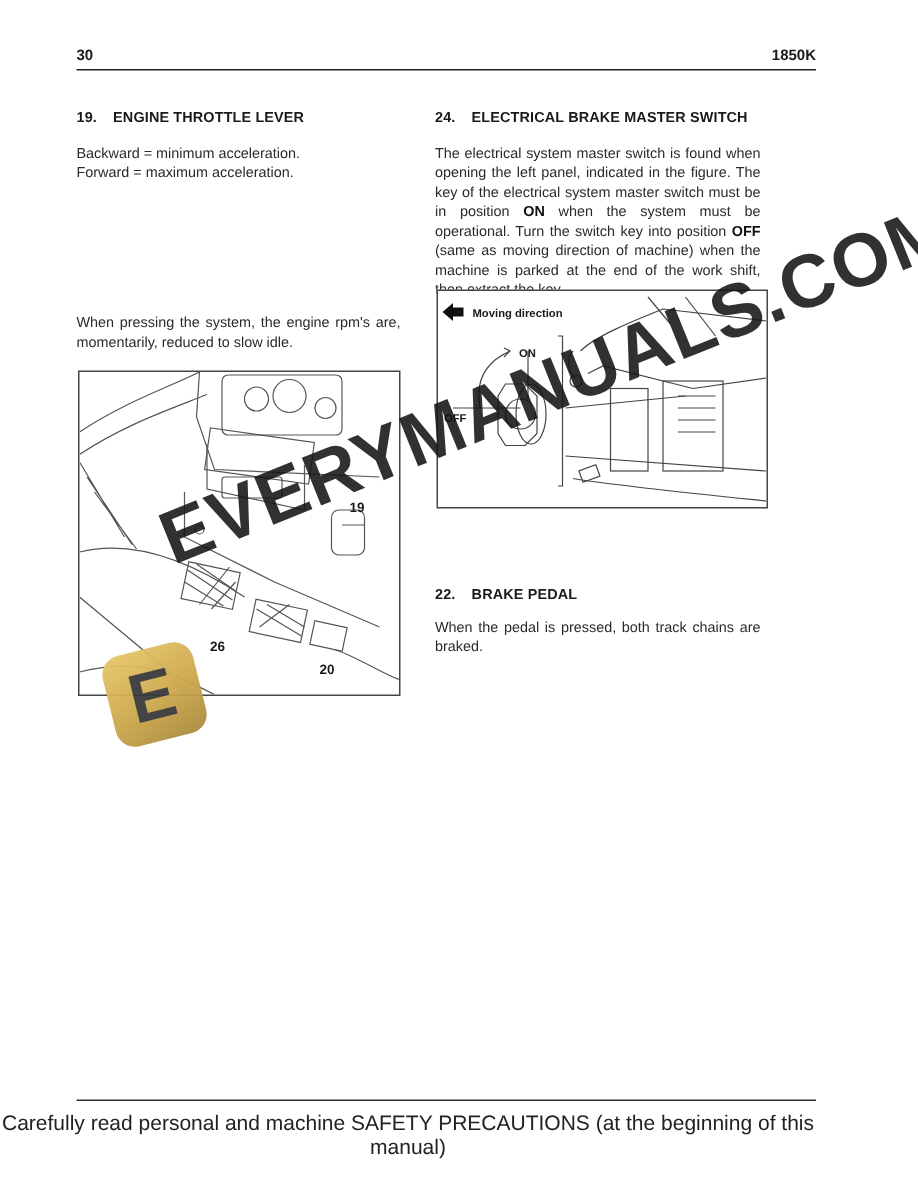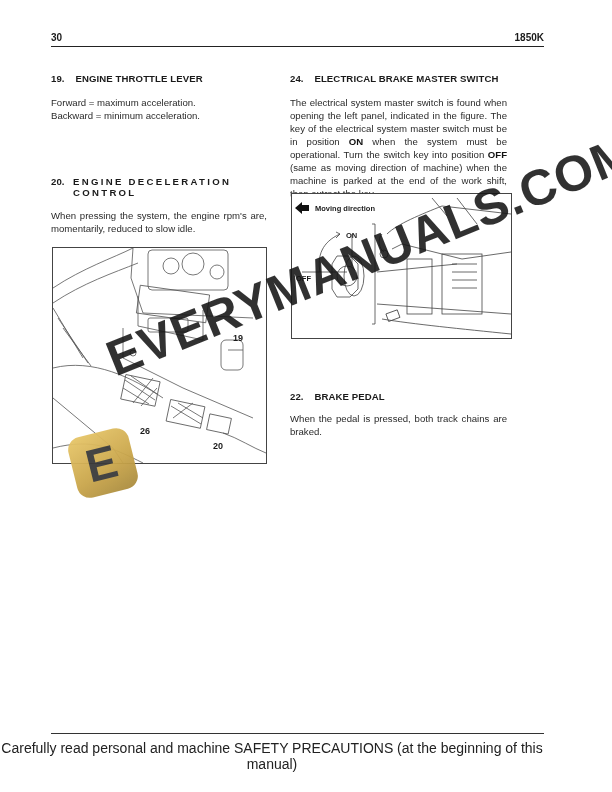--- a/index.html
+++ b/index.html
@@ -22,29 +22,25 @@
 
 <div class="hdr-num">30</div>
 <div class="hdr-model">1850K</div>
 <div class="hdr-rule"></div>
 
 <div class="sec-title" style="left:51px;top:73px;">
   <span>19.</span>
   <span style="margin-left:8px">ENGINE THROTTLE LEVER</span>
 </div>
 <div class="body-text" style="left:51px;top:96px;width:225px;text-align:left;">
+  <div>Backward = minimum acceleration.</div>
   <div>Forward = maximum acceleration.</div>
-  <div>Backward = minimum acceleration.</div>
 </div>
 
 <div class="sec-title" style="left:51px;top:176px;width:216px;">
-  <div style="display:flex;">
-    <span style="width:22px;">20.</span>
-    <span style="flex:1;letter-spacing:2.3px;">ENGINE DECELERATION CONTROL</span>
-  </div>
 </div>
 <div class="body-text" style="left:51px;top:209px;width:216px;">When pressing the system, the engine rpm's are, momentarily, reduced to slow idle.</div>
 
 <div class="fig" style="left:52px;top:247px;width:213px;height:215px;">
   <svg width="213" height="215" viewBox="0 0 213 215">
     <g fill="none" stroke="#555" stroke-width="0.8">
       <path d="M0,40 C30,20 60,10 80,0"></path>
       <path d="M0,55 C30,35 60,25 85,15"></path>
       <path d="M80,0 L78,30 L90,65 L200,70"></path>
       <rect x="95" y="2" width="80" height="40" rx="4"></rect>

